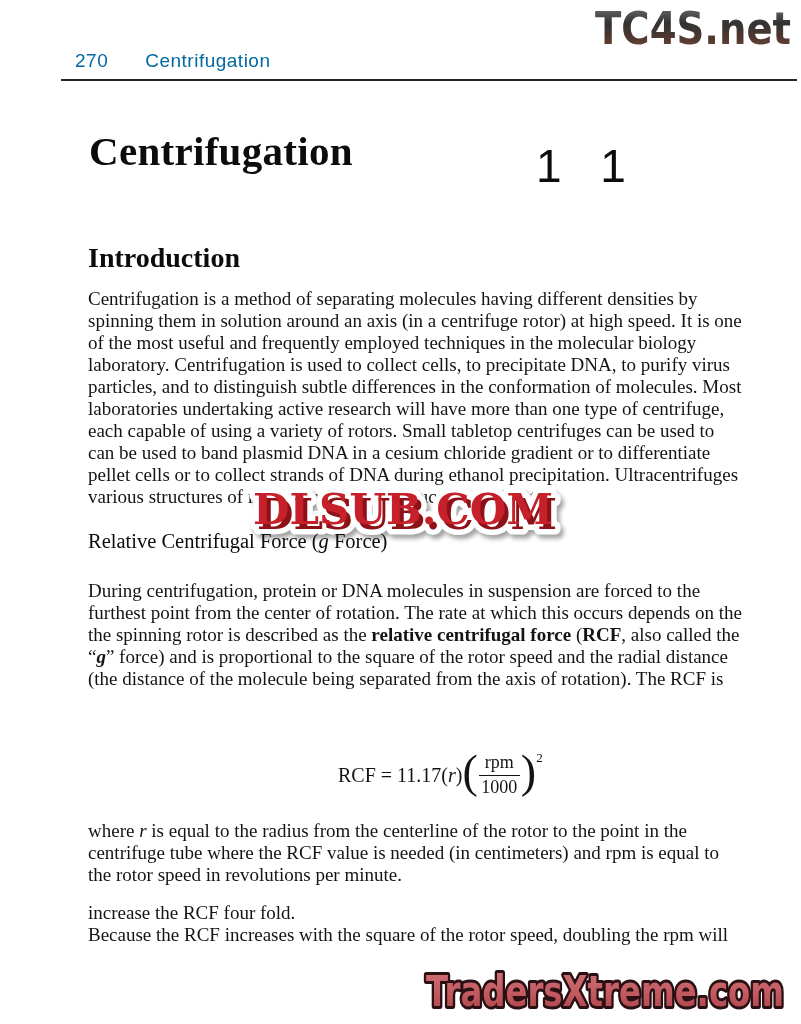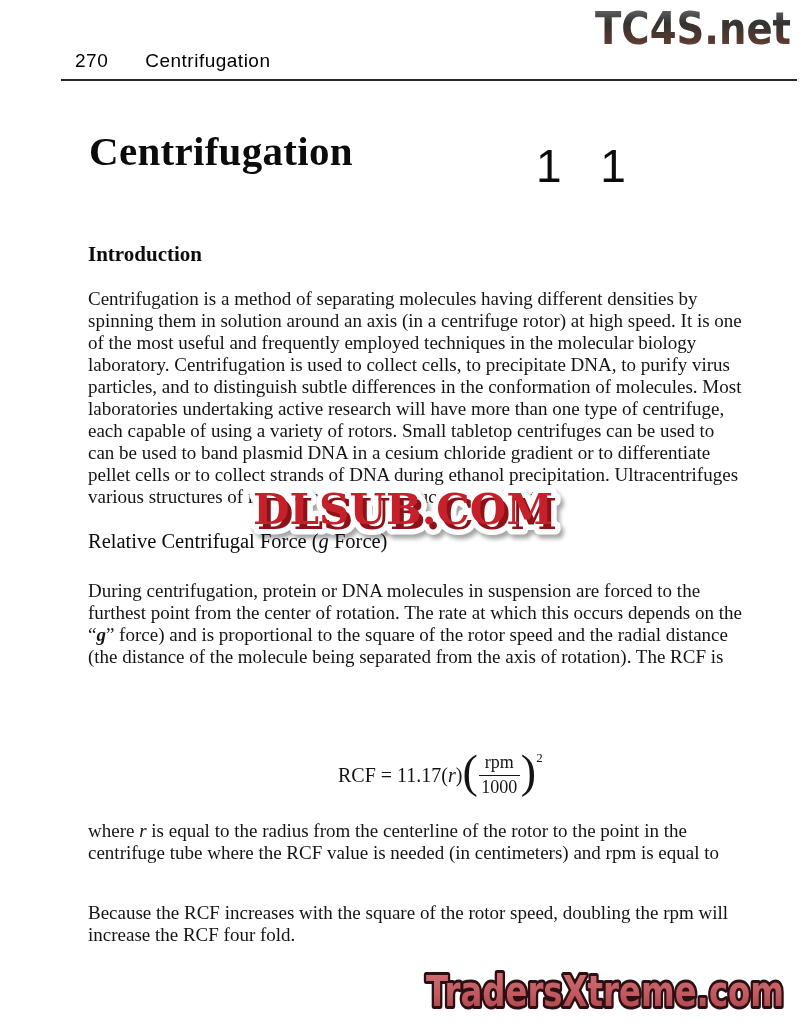--- a/index.html
+++ b/index.html
@@ -3,29 +3,29 @@
 <meta charset="utf-8">
 <style>
   html,body{margin:0;padding:0}
   body{
     width:801px;height:1024px;background:#ffffff;position:relative;overflow:hidden;
     font-family:"Liberation Serif",serif;color:#111;
   }
   .abs{position:absolute}
   .page-header{
     left:75px;top:50px;display:flex;gap:37px;
-    font-family:"Liberation Sans",sans-serif;font-size:19px;color:#000000;letter-spacing:.5px;
+    font-family:"Liberation Sans",sans-serif;font-size:19px;color:#0369a1;letter-spacing:.5px;
   }
   .header-rule{left:61px;top:79px;width:736px;height:2px;background:#272727}
   .chapter-title{left:89px;top:127px;font-size:41px;font-weight:700;margin:0;letter-spacing:.3px;color:#0c0c0c}
   .chapter-number{
     left:536px;top:139px;font-family:"Liberation Sans",sans-serif;
     font-weight:400;font-size:46px;letter-spacing:13px;color:#0c0c0c;
   }
-  .intro-heading{left:88px;top:242px;font-size:21px;font-weight:700;margin:0;color:#0c0c0c}
+  .intro-heading{left:88px;top:242px;font-size:28px;font-weight:700;margin:0;color:#0c0c0c}
   .rcf-heading{left:88px;top:530px;font-size:20.5px;margin:0;color:#0c0c0c}
   .rcf-heading span{font-weight:400}
   .para{left:88px;font-size:19px;line-height:22px;color:#141414}
   .tline{white-space:nowrap}
   .p-intro{top:288px}
   .p-rcf{top:580px}
   .p-where{top:820px}
   .p-because{top:902px}
   .b{font-weight:700}
   .i{font-style:italic}
@@ -86,44 +86,46 @@
       <text x="165" y="42" textLength="300" lengthAdjust="spacingAndGlyphs" stroke="#ffffff" stroke-width="11" fill="none">DLSUB.COM</text>
       <text x="169" y="47" textLength="300" lengthAdjust="spacingAndGlyphs" fill="#8e1118">DLSUB.COM</text>
       <text x="165" y="42" textLength="300" lengthAdjust="spacingAndGlyphs" fill="#c6202a">DLSUB.COM</text>
     </g>
   </svg>
 
   <h2 class="abs rcf-heading"><span class="b">Relative Centrifugal Force (</span><span class="b i">g</span><span class="b"> Force)</span></h2>
   <div class="abs para p-rcf">
       <div class="tline"><span>During centrifugation, protein or DNA molecules in suspension are forced to the</span></div>
       <div class="tline"><span>furthest point from the center of rotation. The rate at which this occurs depends on the</span></div>
+      <div class="tline"><span>the spinning rotor is described as the </span><span class="b">relative centrifugal force</span><span> (</span><span class="b">RCF</span><span>, also called the</span></div>
       <div class="tline"><span>“</span><span class="b i">g</span><span>” force) and is proportional to the square of the rotor speed and the radial distance</span></div>
       <div class="tline"><span>(the distance of the molecule being separated from the axis of rotation). The RCF is</span></div>
     </div>
 
   <div class="abs equation">
     <span>RCF = 11.17(</span>
       <span class="i">r</span>
       <span>)</span>
       <span class="bigparen">(</span>
       <span class="frac">
         <span class="num">rpm</span>
         <span class="den">1000</span>
       </span>
       <span class="bigparen">)</span>
       <span class="exp">2</span>
   </div>
 
   <div class="abs para p-where">
       <div class="tline"><span>where </span><span class="i">r</span><span> is equal to the radius from the centerline of the rotor to the point in the</span></div>
       <div class="tline"><span>centrifuge tube where the RCF value is needed (in centimeters) and rpm is equal to</span></div>
+      <div class="tline"><span>the rotor speed in revolutions per minute.</span></div>
     </div>
   <div class="abs para p-because">
+      <div class="tline"><span>increase the RCF four fold.</span></div>
       <div class="tline"><span>Because the RCF increases with the square of the rotor speed, doubling the rpm will</span></div>
-      <div class="tline"><span>increase the RCF four fold.</span></div>
     </div>
 
   <svg class="abs wm-traders" width="380" height="60">
     <defs>
       <linearGradient id="tradGrad" x1="0" y1="0" x2="0" y2="1">
         <stop offset="0%" stop-color="#d07377"></stop>
         <stop offset="55%" stop-color="#c25a60"></stop>
         <stop offset="100%" stop-color="#a83f46"></stop>
       </linearGradient>
     </defs>

